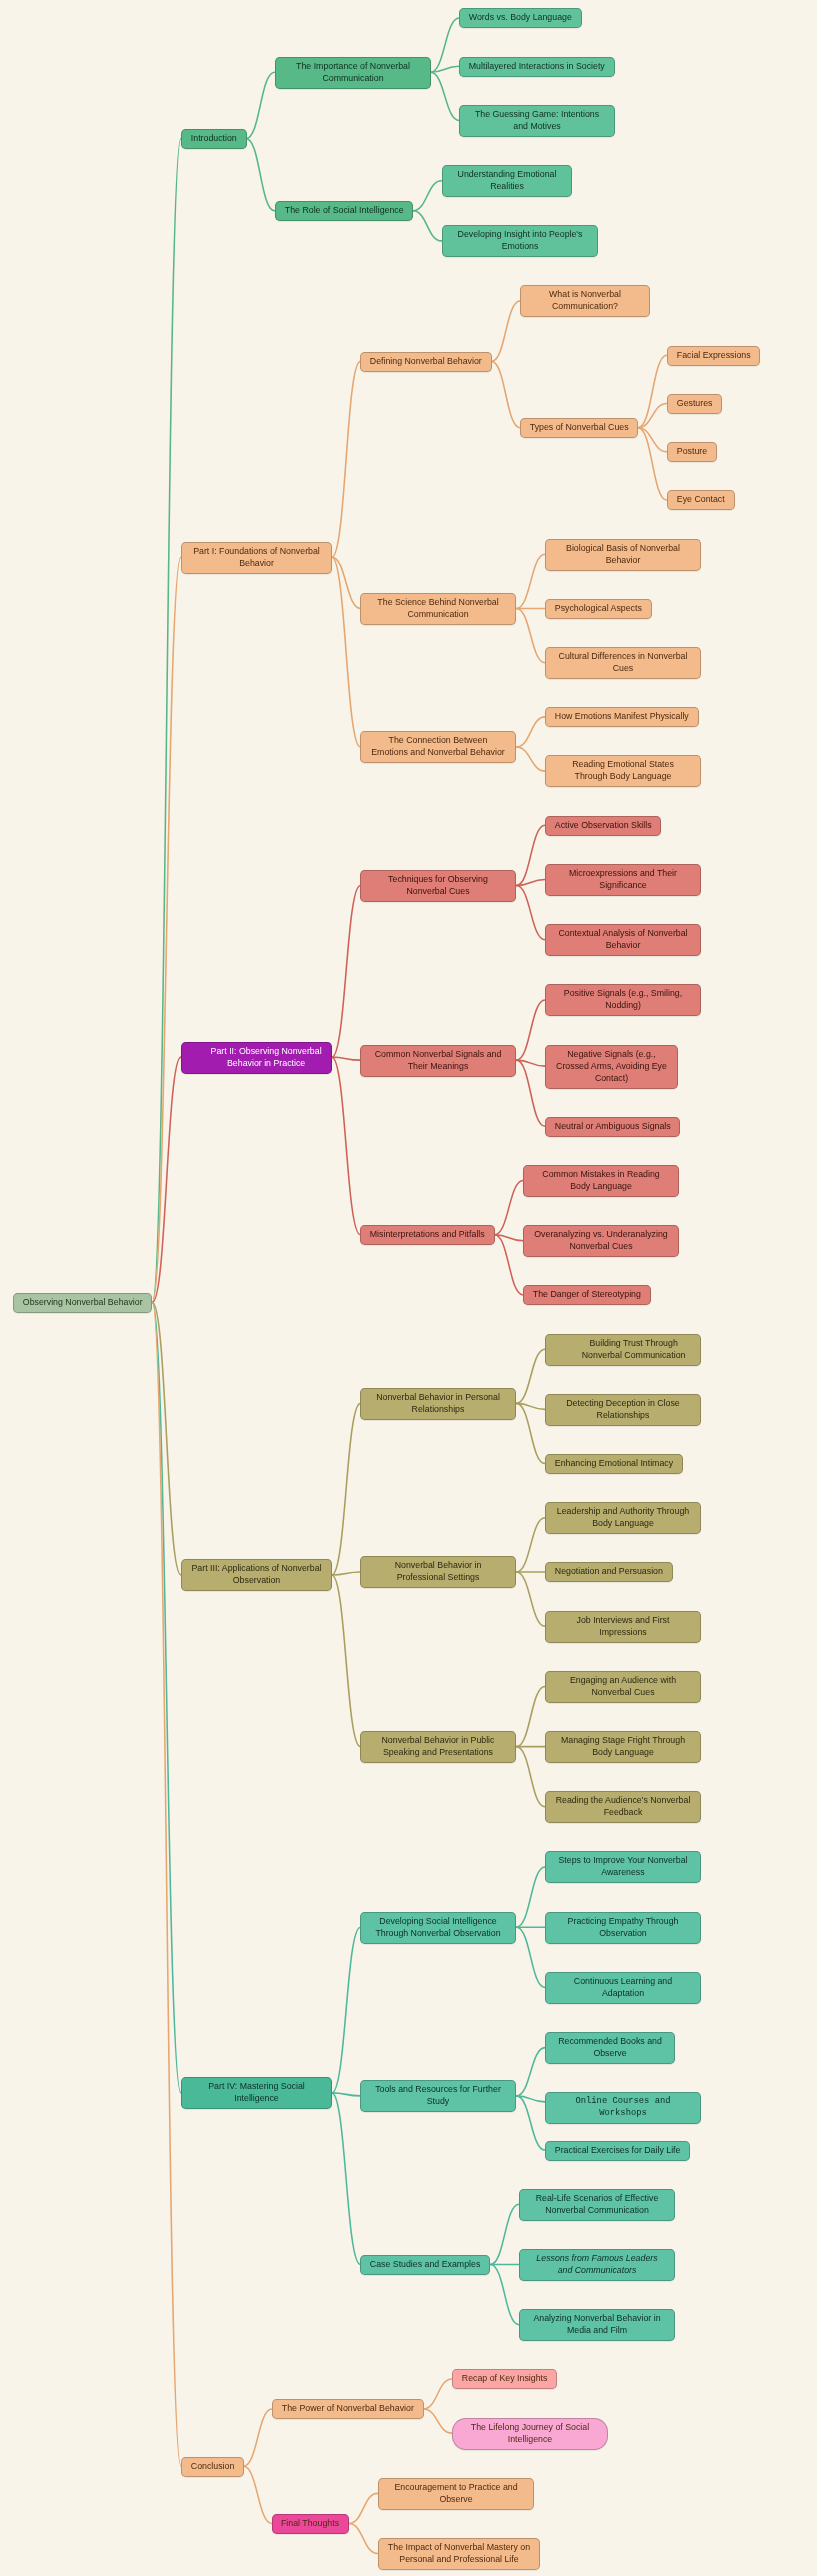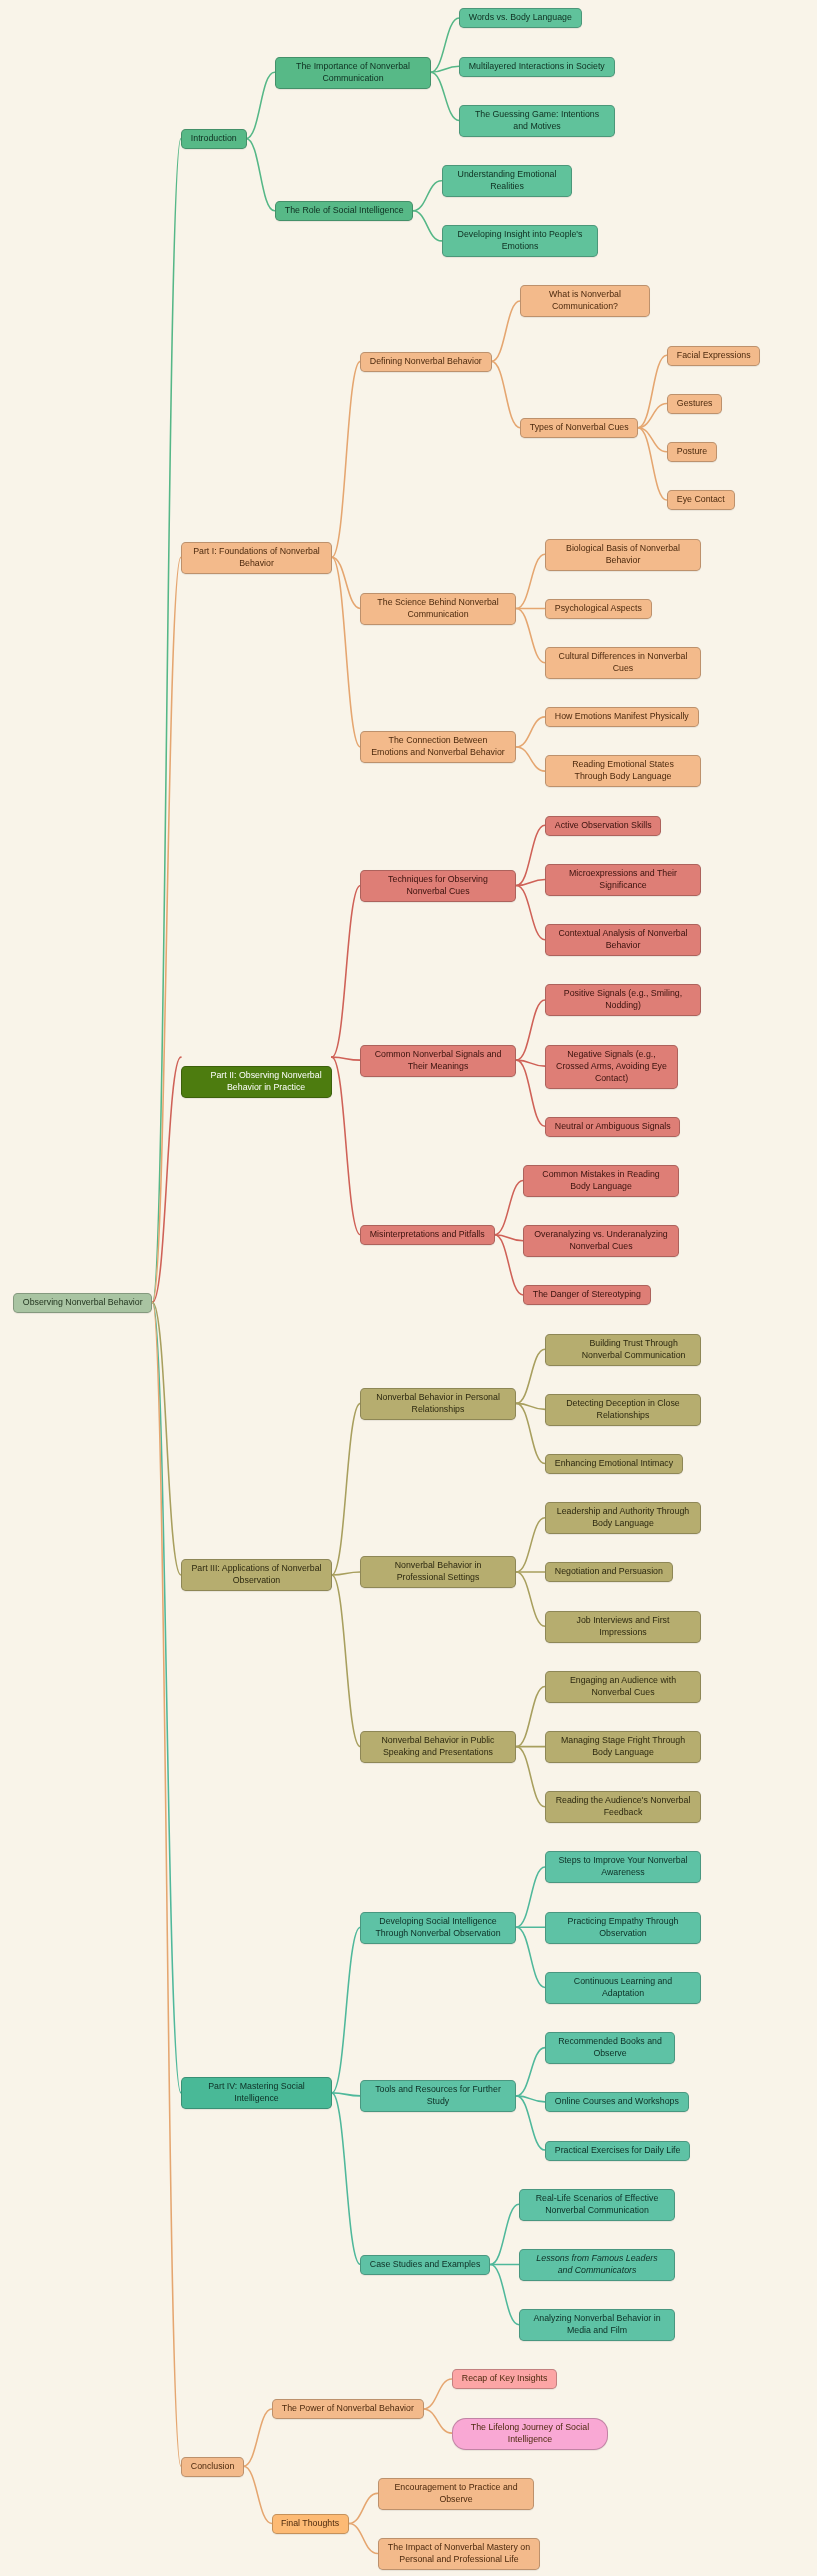--- a/index.html
+++ b/index.html
@@ -118,21 +118,21 @@
     <div class="node" style="max-width: 113px; background: rgb(243, 186, 139); color: rgb(77, 42, 14); left: 667px; top: 394px;">Gestures</div>
     <div class="node" style="max-width: 113px; background: rgb(243, 186, 139); color: rgb(77, 42, 14); left: 667px; top: 442px;">Posture</div>
     <div class="node" style="max-width: 113px; background: rgb(243, 186, 139); color: rgb(77, 42, 14); left: 667px; top: 490px;">Eye Contact</div>
     <div class="node" style="max-width: 156px; background: rgb(243, 186, 139); color: rgb(77, 42, 14); left: 360px; top: 593px;">The Science Behind Nonverbal Communication</div>
     <div class="node" style="max-width: 156px; background: rgb(243, 186, 139); color: rgb(77, 42, 14); left: 545px; top: 539px;">Biological Basis of Nonverbal Behavior</div>
     <div class="node" style="max-width: 156px; background: rgb(243, 186, 139); color: rgb(77, 42, 14); left: 545px; top: 599px;">Psychological Aspects</div>
     <div class="node" style="max-width: 156px; background: rgb(243, 186, 139); color: rgb(77, 42, 14); left: 545px; top: 647px;">Cultural Differences in Nonverbal Cues</div>
     <div class="node" style="max-width: 156px; background: rgb(243, 186, 139); color: rgb(77, 42, 14); left: 360px; top: 731px;">The Connection Between Emotions and Nonverbal Behavior</div>
     <div class="node" style="max-width: 156px; background: rgb(243, 186, 139); color: rgb(77, 42, 14); left: 545px; top: 707px;">How Emotions Manifest Physically</div>
     <div class="node" style="max-width: 156px; background: rgb(243, 186, 139); color: rgb(77, 42, 14); left: 545px; top: 755px;">Reading Emotional States Through Body Language</div>
-    <div class="node" style="max-width: 151px; background: #4d7c0f; color: rgb(255, 255, 255); left: 181px; top: 1066px; padding-left: 28px;">Part II: Observing Nonverbal Behavior in Practice</div>
+    <div class="node" style="max-width: 151px; background: #a21caf; color: rgb(255, 255, 255); left: 181px; top: 1042px; padding-left: 28px;">Part II: Observing Nonverbal Behavior in Practice</div>
     <div class="node" style="max-width: 156px; background: rgb(222, 126, 118); color: rgb(58, 18, 13); left: 360px; top: 870px;">Techniques for Observing Nonverbal Cues</div>
     <div class="node" style="max-width: 156px; background: rgb(222, 126, 118); color: rgb(58, 18, 13); left: 545px; top: 816px;">Active Observation Skills</div>
     <div class="node" style="max-width: 156px; background: rgb(222, 126, 118); color: rgb(58, 18, 13); left: 545px; top: 864px;">Microexpressions and Their Significance</div>
     <div class="node" style="max-width: 156px; background: rgb(222, 126, 118); color: rgb(58, 18, 13); left: 545px; top: 924px;">Contextual Analysis of Nonverbal Behavior</div>
     <div class="node" style="max-width: 156px; background: rgb(222, 126, 118); color: rgb(58, 18, 13); left: 360px; top: 1045px;">Common Nonverbal Signals and Their Meanings</div>
     <div class="node" style="max-width: 156px; background: rgb(222, 126, 118); color: rgb(58, 18, 13); left: 545px; top: 984px;">Positive Signals (e.g., Smiling, Nodding)</div>
     <div class="node" style="max-width: 133px; background: rgb(222, 126, 118); color: rgb(58, 18, 13); left: 545px; top: 1045px;">Negative Signals (e.g., Crossed Arms, Avoiding Eye Contact)</div>
     <div class="node" style="max-width: 156px; background: rgb(222, 126, 118); color: rgb(58, 18, 13); left: 545px; top: 1117px;">Neutral or Ambiguous Signals</div>
     <div class="node" style="max-width: 156px; background: rgb(222, 126, 118); color: rgb(58, 18, 13); left: 360px; top: 1225px;">Misinterpretations and Pitfalls</div>
     <div class="node" style="max-width: 156px; background: rgb(222, 126, 118); color: rgb(58, 18, 13); left: 523px; top: 1165px;">Common Mistakes in Reading Body Language</div>
@@ -151,27 +151,27 @@
     <div class="node" style="max-width: 156px; background: rgb(182, 173, 111); color: rgb(45, 41, 16); left: 545px; top: 1671px;">Engaging an Audience with Nonverbal Cues</div>
     <div class="node" style="max-width: 156px; background: rgb(182, 173, 111); color: rgb(45, 41, 16); left: 545px; top: 1731px;">Managing Stage Fright Through Body Language</div>
     <div class="node" style="max-width: 156px; background: rgb(182, 173, 111); color: rgb(45, 41, 16); left: 545px; top: 1791px;">Reading the Audience's Nonverbal Feedback</div>
     <div class="node" style="max-width: 151px; background: rgb(73, 185, 151); color: rgb(13, 47, 37); left: 181px; top: 2077px;">Part IV: Mastering Social Intelligence</div>
     <div class="node" style="max-width: 156px; background: rgb(94, 194, 165); color: rgb(13, 47, 37); left: 360px; top: 1912px;">Developing Social Intelligence Through Nonverbal Observation</div>
     <div class="node" style="max-width: 156px; background: rgb(94, 194, 165); color: rgb(13, 47, 37); left: 545px; top: 1851px;">Steps to Improve Your Nonverbal Awareness</div>
     <div class="node" style="max-width: 156px; background: rgb(94, 194, 165); color: rgb(13, 47, 37); left: 545px; top: 1912px;">Practicing Empathy Through Observation</div>
     <div class="node" style="max-width: 156px; background: rgb(94, 194, 165); color: rgb(13, 47, 37); left: 545px; top: 1972px;">Continuous Learning and Adaptation</div>
     <div class="node" style="max-width: 156px; background: rgb(94, 194, 165); color: rgb(13, 47, 37); left: 360px; top: 2080px;">Tools and Resources for Further Study</div>
     <div class="node" style="max-width: 130px; background: rgb(94, 194, 165); color: rgb(13, 47, 37); left: 545px; top: 2032px;">Recommended Books and Observe</div>
-    <div class="node" style="max-width: 156px; background: rgb(94, 194, 165); color: rgb(13, 47, 37); left: 545px; top: 2092px;">Online Courses and Workshops</div>
+    <div class="node" style="max-width: 156px; background: rgb(94, 194, 165); color: rgb(13, 47, 37); left: 545px; top: 2092px; font-family: Liberation Mono, monospace;">Online Courses and Workshops</div>
     <div class="node" style="max-width: 156px; background: rgb(94, 194, 165); color: rgb(13, 47, 37); left: 545px; top: 2141px;">Practical Exercises for Daily Life</div>
     <div class="node" style="max-width: 156px; background: rgb(94, 194, 165); color: rgb(13, 47, 37); left: 360px; top: 2255px;">Case Studies and Examples</div>
     <div class="node" style="max-width: 156px; background: rgb(94, 194, 165); color: rgb(13, 47, 37); left: 519px; top: 2189px;">Real-Life Scenarios of Effective Nonverbal Communication</div>
     <div class="node" style="max-width: 156px; background: rgb(94, 194, 165); color: rgb(13, 47, 37); left: 519px; top: 2249px; font-style: italic;">Lessons from Famous Leaders and Communicators</div>
     <div class="node" style="max-width: 156px; background: rgb(94, 194, 165); color: rgb(13, 47, 37); left: 519px; top: 2309px;">Analyzing Nonverbal Behavior in Media and Film</div>
     <div class="node" style="max-width: 151px; background: rgb(243, 186, 139); color: rgb(77, 42, 14); left: 181px; top: 2457px;">Conclusion</div>
     <div class="node" style="max-width: 156px; background: rgb(243, 186, 139); color: rgb(77, 42, 14); left: 272px; top: 2399px;">The Power of Nonverbal Behavior</div>
     <div class="node" style="max-width: 156px; background: #fca5a5; color: rgb(77, 42, 14); left: 452px; top: 2369px;">Recap of Key Insights</div>
     <div class="node" style="max-width: 156px; background: #f9a8d4; color: rgb(77, 42, 14); left: 452px; top: 2418px; border-radius: 14px;">The Lifelong Journey of Social Intelligence</div>
-    <div class="node" style="max-width: 156px; background: #fdba74; color: rgb(77, 42, 14); left: 272px; top: 2514px; padding-left: 8px;">Final Thoughts</div>
+    <div class="node" style="max-width: 156px; background: #ec4899; color: rgb(77, 42, 14); left: 272px; top: 2514px; padding-left: 8px;">Final Thoughts</div>
     <div class="node" style="max-width: 156px; background: rgb(243, 186, 139); color: rgb(77, 42, 14); left: 378px; top: 2478px;">Encouragement to Practice and Observe</div>
     <div class="node" style="max-width: 162px; background: rgb(243, 186, 139); color: rgb(77, 42, 14); left: 378px; top: 2538px;">The Impact of Nonverbal Mastery on Personal and Professional Life</div>
   </div>
 
 
 </body></html>

